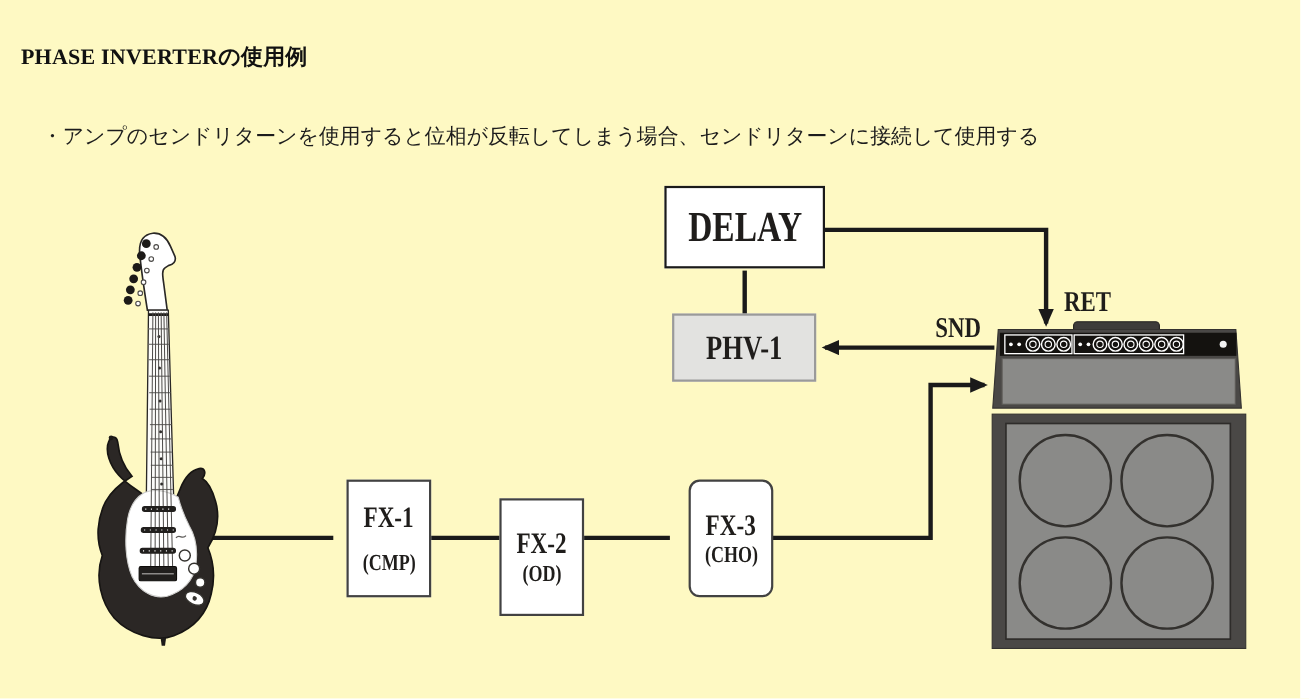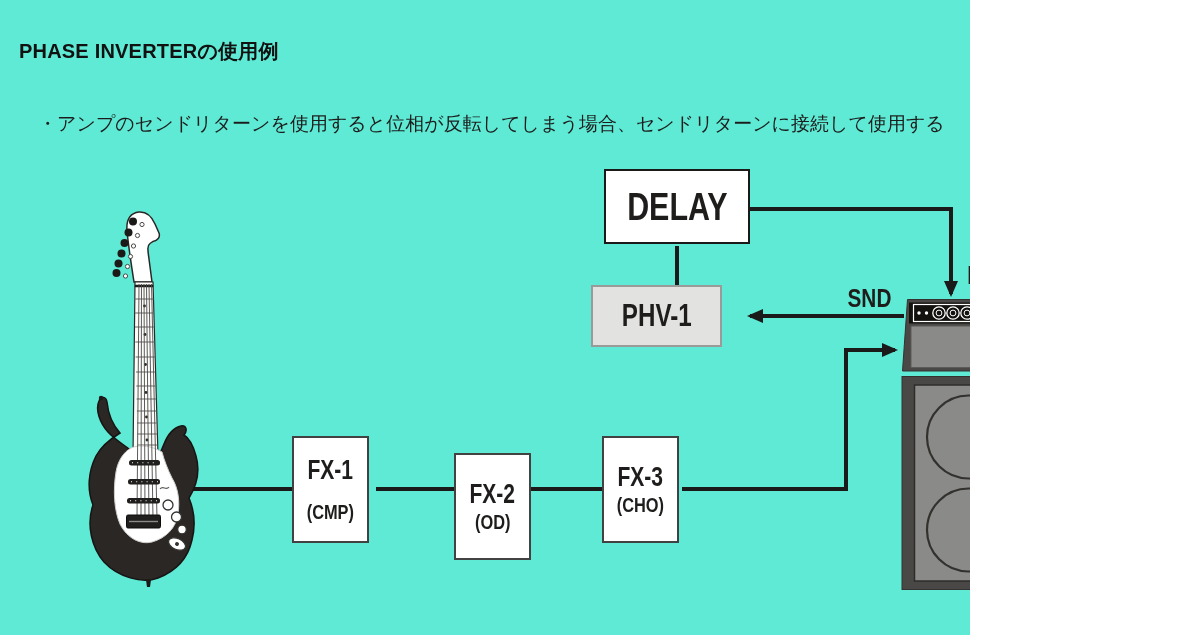--- a/index.html
+++ b/index.html
@@ -1,37 +1,37 @@
 <!DOCTYPE html>
 <html><head>
 <meta charset="utf-8">
 <style>
   html,body { margin:0; padding:0; background:#ffffff; }
   .stage {
-    position:relative; width:970px; height:635px; background:#5eead4;
-    font-family:Liberation Sans, sans-serif; overflow:hidden;
+    position:relative; width:1182px; height:635px; background:#fef9c3;
+    font-family:Liberation Serif, serif; overflow:hidden;
   }
   .page-title {
     position:absolute; left:19px; top:25px; font-size:20px; font-weight:bold;
     color:#111111; letter-spacing:0.2px;
   }
   .bullet-note {
     position:absolute; left:38px; top:92px; font-size:19px; color:#1c1c1c;
   }
   .diagram-svg { position:absolute; left:0; top:0; }
   .dbox {
     position:absolute; box-sizing:border-box; background:#ffffff;
     display:flex; flex-direction:column; align-items:center; justify-content:center;
     color:#1f1d1b;
   }
   .dbox .cond { display:inline-block; transform:scaleX(0.78); white-space:nowrap; font-weight:bold; }
   .delay-box   { left:604px; top:169px; width:146px; height:75px; border:2px solid #1a1a1a; font-size:39px; }
-  .phv1-box    { left:591px; top:285px; width:131px; height:62px; border:2px solid #9a9a9a; background:#e2e2e0; font-size:31px; }
+  .phv1-box    { left:611px; top:285px; width:131px; height:62px; border:2px solid #9a9a9a; background:#e2e2e0; font-size:31px; }
   .fx-box      { top:436px; width:77px; height:107px; border:2px solid #424242; }
-  .fx1-box { left:292px;gap:14px; } .fx2-box { left:454px;margin-top:17px; } .fx3-box { left:602px; }
+  .fx1-box { left:315px;gap:14px; } .fx2-box { left:454px;margin-top:17px; } .fx3-box { left:626px;border-radius:10px; }
   .fx-main { font-size:27px; line-height:30px; }
   .fx-sub  { font-size:21px; line-height:25px; }
   .jack-label {
     position:absolute; font-weight:bold; color:#1f1d1b; font-size:26px; white-space:nowrap;
   }
   .jack-label .cond { display:inline-block; transform:scaleX(0.80); font-weight:bold; }
   .snd-label { left:820px; top:283px; width:77px; text-align:right; }
   .ret-label { left:962px; top:260px; }
 </style>
 </head>

